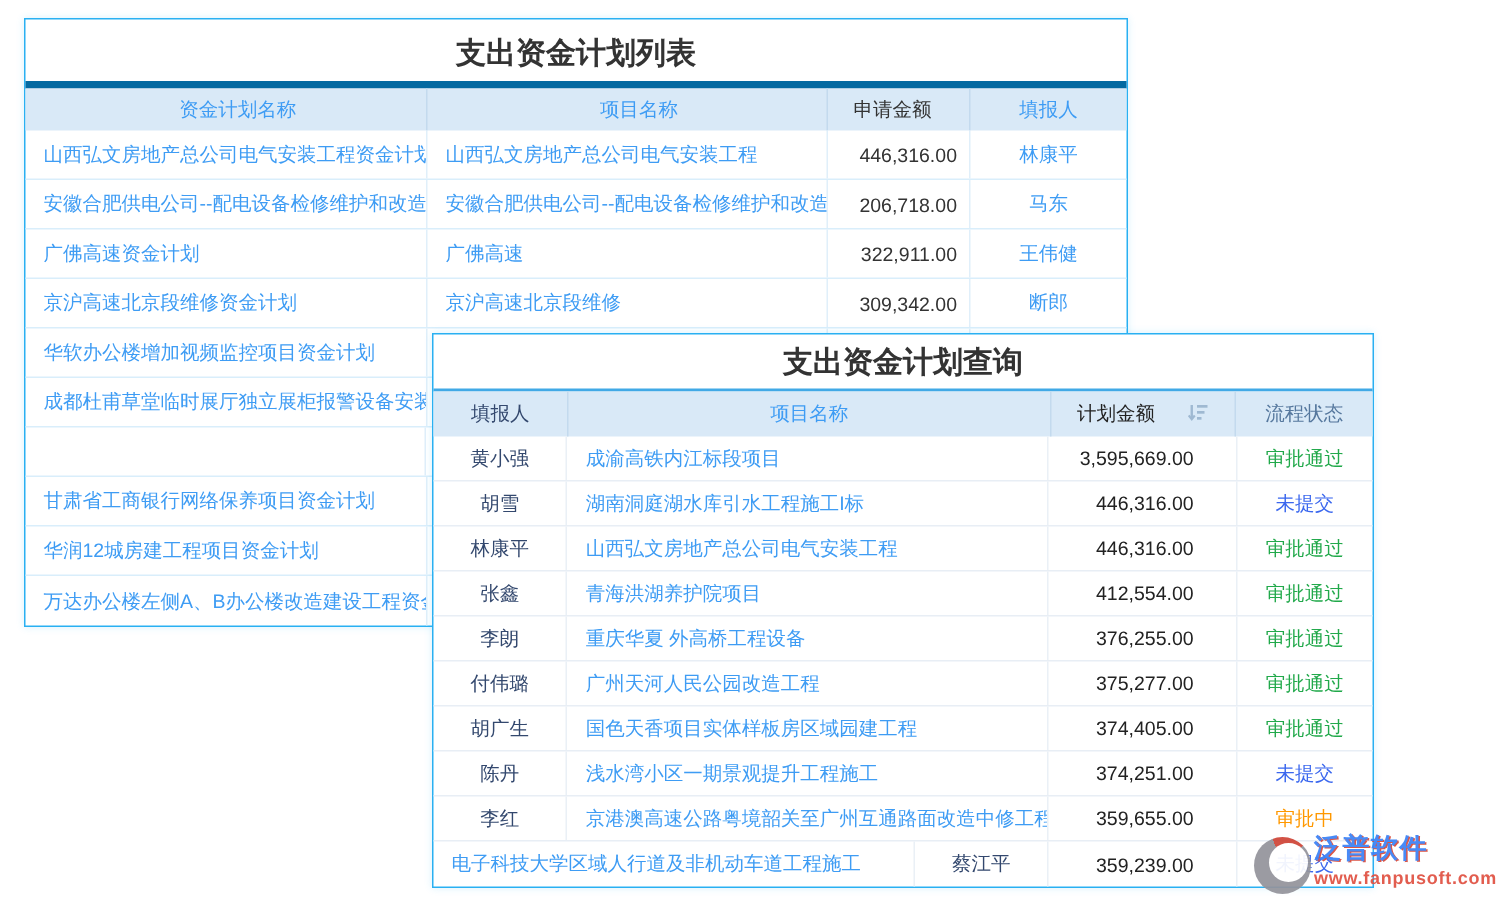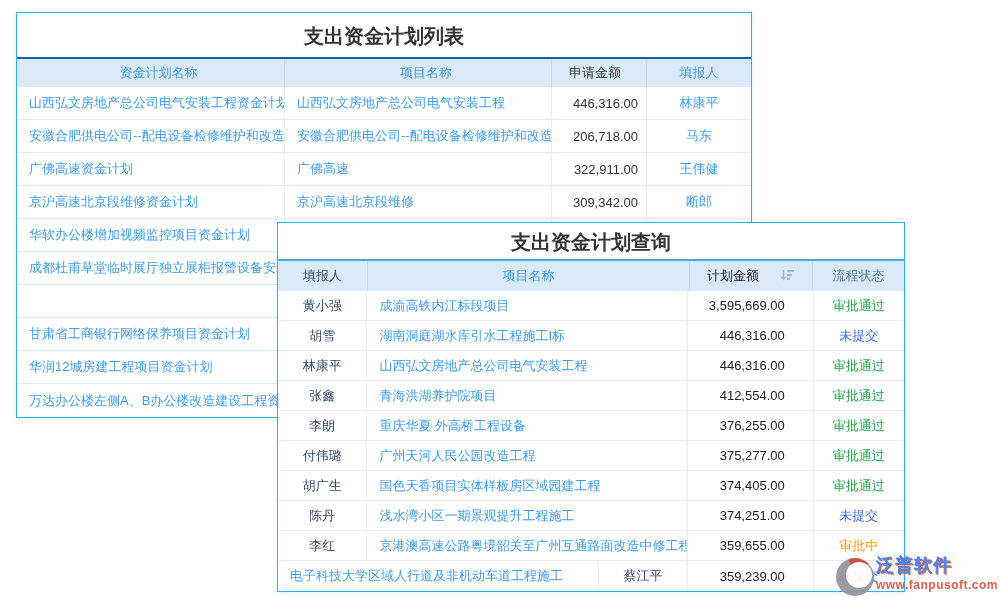--- a/index.html
+++ b/index.html
@@ -4,38 +4,38 @@
 <style>
   * { margin:0; padding:0; box-sizing:border-box; }
   html,body { width:1000px; height:600px; background:#ffffff; overflow:hidden;
               font-family:"Liberation Sans","DejaVu Sans",sans-serif; }
   .panel { position:absolute; background:#fff; border:1px solid #29b0f2;
            box-shadow:0 0 5px rgba(41,176,242,.18); }
 
   
   #back-panel { left:16px; top:12px; width:736px; height:406px; }
   #back-title { height:46px; line-height:46px; text-align:center; font-size:20px;
-                font-weight:bold; color:#333; border-bottom:2px solid #0369a1; }
+                font-weight:bold; color:#333; border-bottom:5px solid #0369a1; }
   .bhead { display:flex; height:28px; background:#d9e9f7; color:#56789e; font-size:13px; }
   .bhead .hc { display:flex; align-items:center; justify-content:center;
                border-right:1px solid #c3daee; }
   .bhead .hc:last-child { border-right:none; }
   .brow { display:flex; height:33px; border-bottom:1px solid #d9eefb; font-size:13px; }
   .brow:last-child { border-bottom:none; }
   .brow .c { display:flex; align-items:center; border-right:1px solid #e0effa;
              overflow:hidden; white-space:nowrap; }
   .brow .c:last-child { border-right:none; }
   .bc1 { width:268px; padding-left:12px; color:#3e9cf4; }
   .bc2 { width:267px; padding-left:12px; color:#3e9cf4; }
   .bc3 { width:95px;  justify-content:flex-end; padding-right:8px; color:#333; }
   .bc4 { width:104px; justify-content:center; color:#3e9cf4; }
   .bhead .bc1,.bhead .bc2 { padding-left:16px; justify-content:center; }
 
   
-  #front-panel { left:277px; top:222px; width:628px; height:370px; z-index:5; }
+  #front-panel { left:288px; top:222px; width:628px; height:370px; z-index:5; }
   #front-title { height:38px; line-height:38px; text-align:center; font-size:20px;
                  font-weight:bold; color:#333; border-bottom:2px solid #41a9e6; }
   .fhead { display:flex; height:30px; background:#d9e9f7; color:#56789e; font-size:13px; }
   .fhead .hc { display:flex; align-items:center; justify-content:center;
                border-right:1px solid #c3daee; }
   .fhead .hc:last-child { border-right:none; }
   .frow { display:flex; height:30px; border-bottom:1px solid #e8eef5; font-size:13px; }
   .frow:last-child { border-bottom:none; }
   .frow .c { display:flex; align-items:center; border-right:1px solid #eaf0f6;
              overflow:hidden; white-space:nowrap; }

